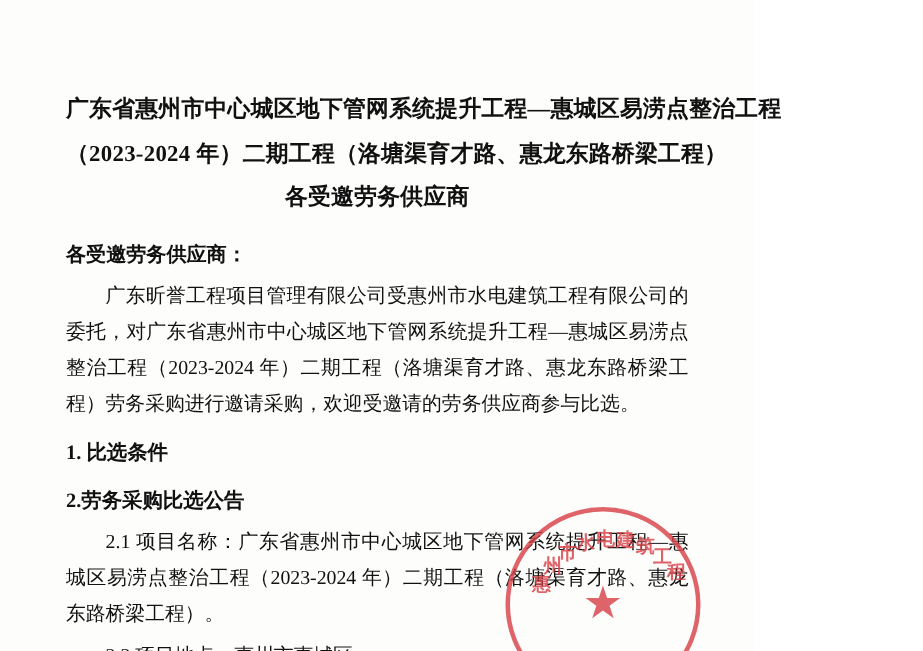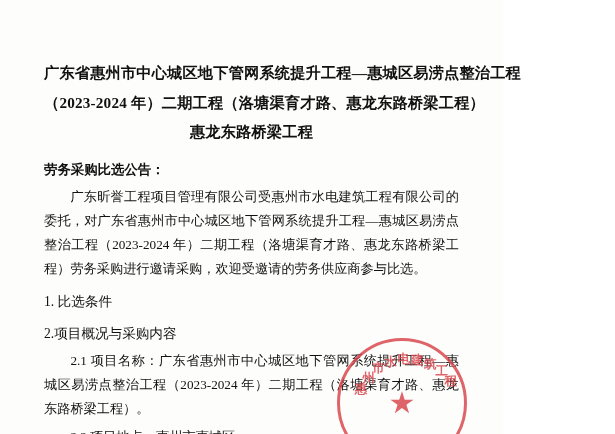--- a/index.html
+++ b/index.html
@@ -47,21 +47,21 @@
     font-size: 13.2px;
     line-height: 1.82;
     text-align: justify;
     text-indent: 2em;
   }
   .u {
     text-underline-offset: 2px;
   }
   .section-head {
     margin-top: 9px;
-    font-weight: normal;
+    font-weight: bold;
     font-size: 13.6px;
     line-height: 1.7;
   }
   .section-head .num {
     font-family: "Liberation Serif", serif;
   }
   .indent-para {
     margin-top: 4px;
     font-size: 13.2px;
     line-height: 1.8;
@@ -116,36 +116,36 @@
   }
 </style>
 </head>
 <body>
 
 <div class="page">
 
   <div class="title-block">
     <span class="title-line">广东省惠州市中心城区地下管网系统提升工程—惠城区易涝点整治工程</span>
     <span class="title-line sub">（2023-2024 年）二期工程（洛塘渠育才路、惠龙东路桥梁工程）</span>
-    <span class="title-line sub">惠龙东路桥梁工程</span>
+    <span class="title-line sub">各受邀劳务供应商</span>
   </div>
 
-  <div class="salutation">劳务采购比选公告：</div>
+  <div class="salutation">各受邀劳务供应商：</div>
 
   <div class="body-para">
     <span class="u">广东昕誉工程项目管理有限公司</span><span>受惠州市水电建筑工程有限公司的委托，对</span><span class="u">广东省惠州市中心城区地下管网系统提升工程—惠城区易涝点整治工程（2023-2024 年）二期工程（洛塘渠育才路、惠龙东路桥梁工程）</span><span>劳务采购进行邀请采购，欢迎受邀请的劳务供应商参与比选。</span>
   </div>
 
   <div class="section-head">
     <span class="num">1.</span>
     <span>比选条件</span>
   </div>
 
   <div class="section-head">
-    <span class="num">2.</span><span>项目概况与采购内容</span>
+    <span class="num">2.</span><span>劳务采购比选公告</span>
   </div>
 
   <div class="item-para">
     <span class="label">2.1 项目名称：</span><span class="u">广东省惠州市中心城区地下管网系统提升工程—惠城区易涝点整治工程（2023-2024 年）二期工程（洛塘渠育才路、惠龙东路桥梁工程）。</span>
   </div>
 
   <div class="item-para">
     <span class="label">2.2 项目地点：</span><span class="u">惠州市惠城区。</span>
   </div>
 

